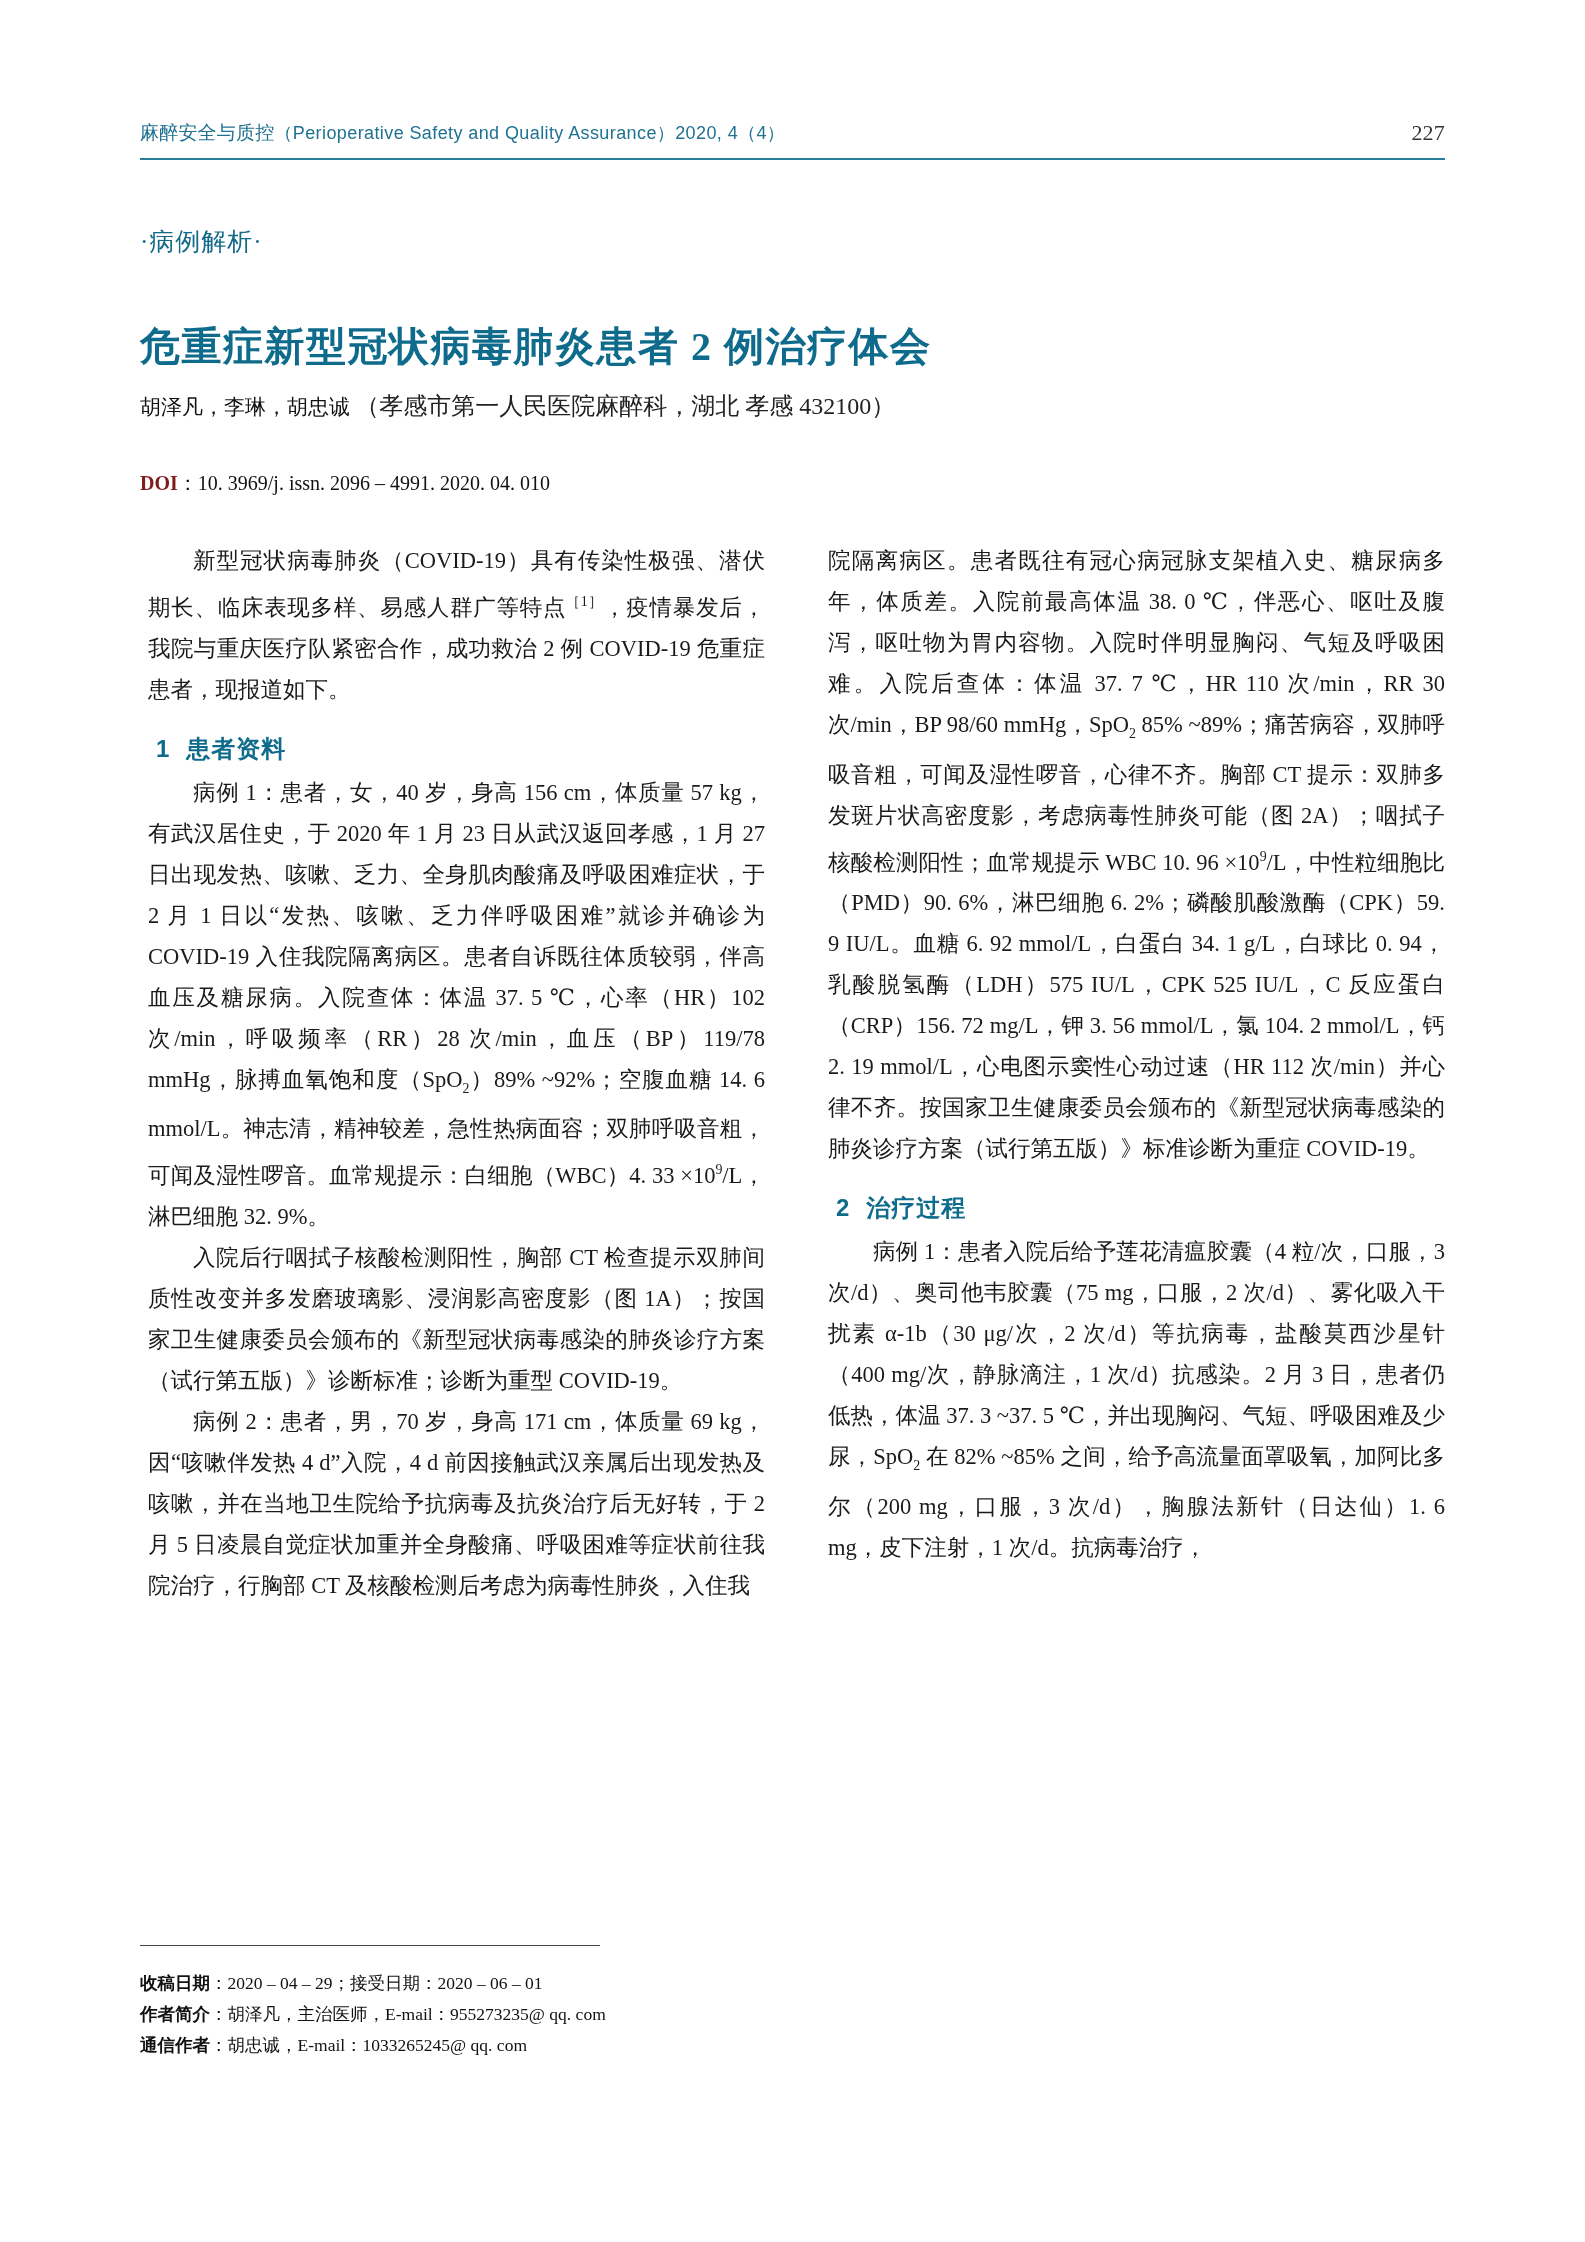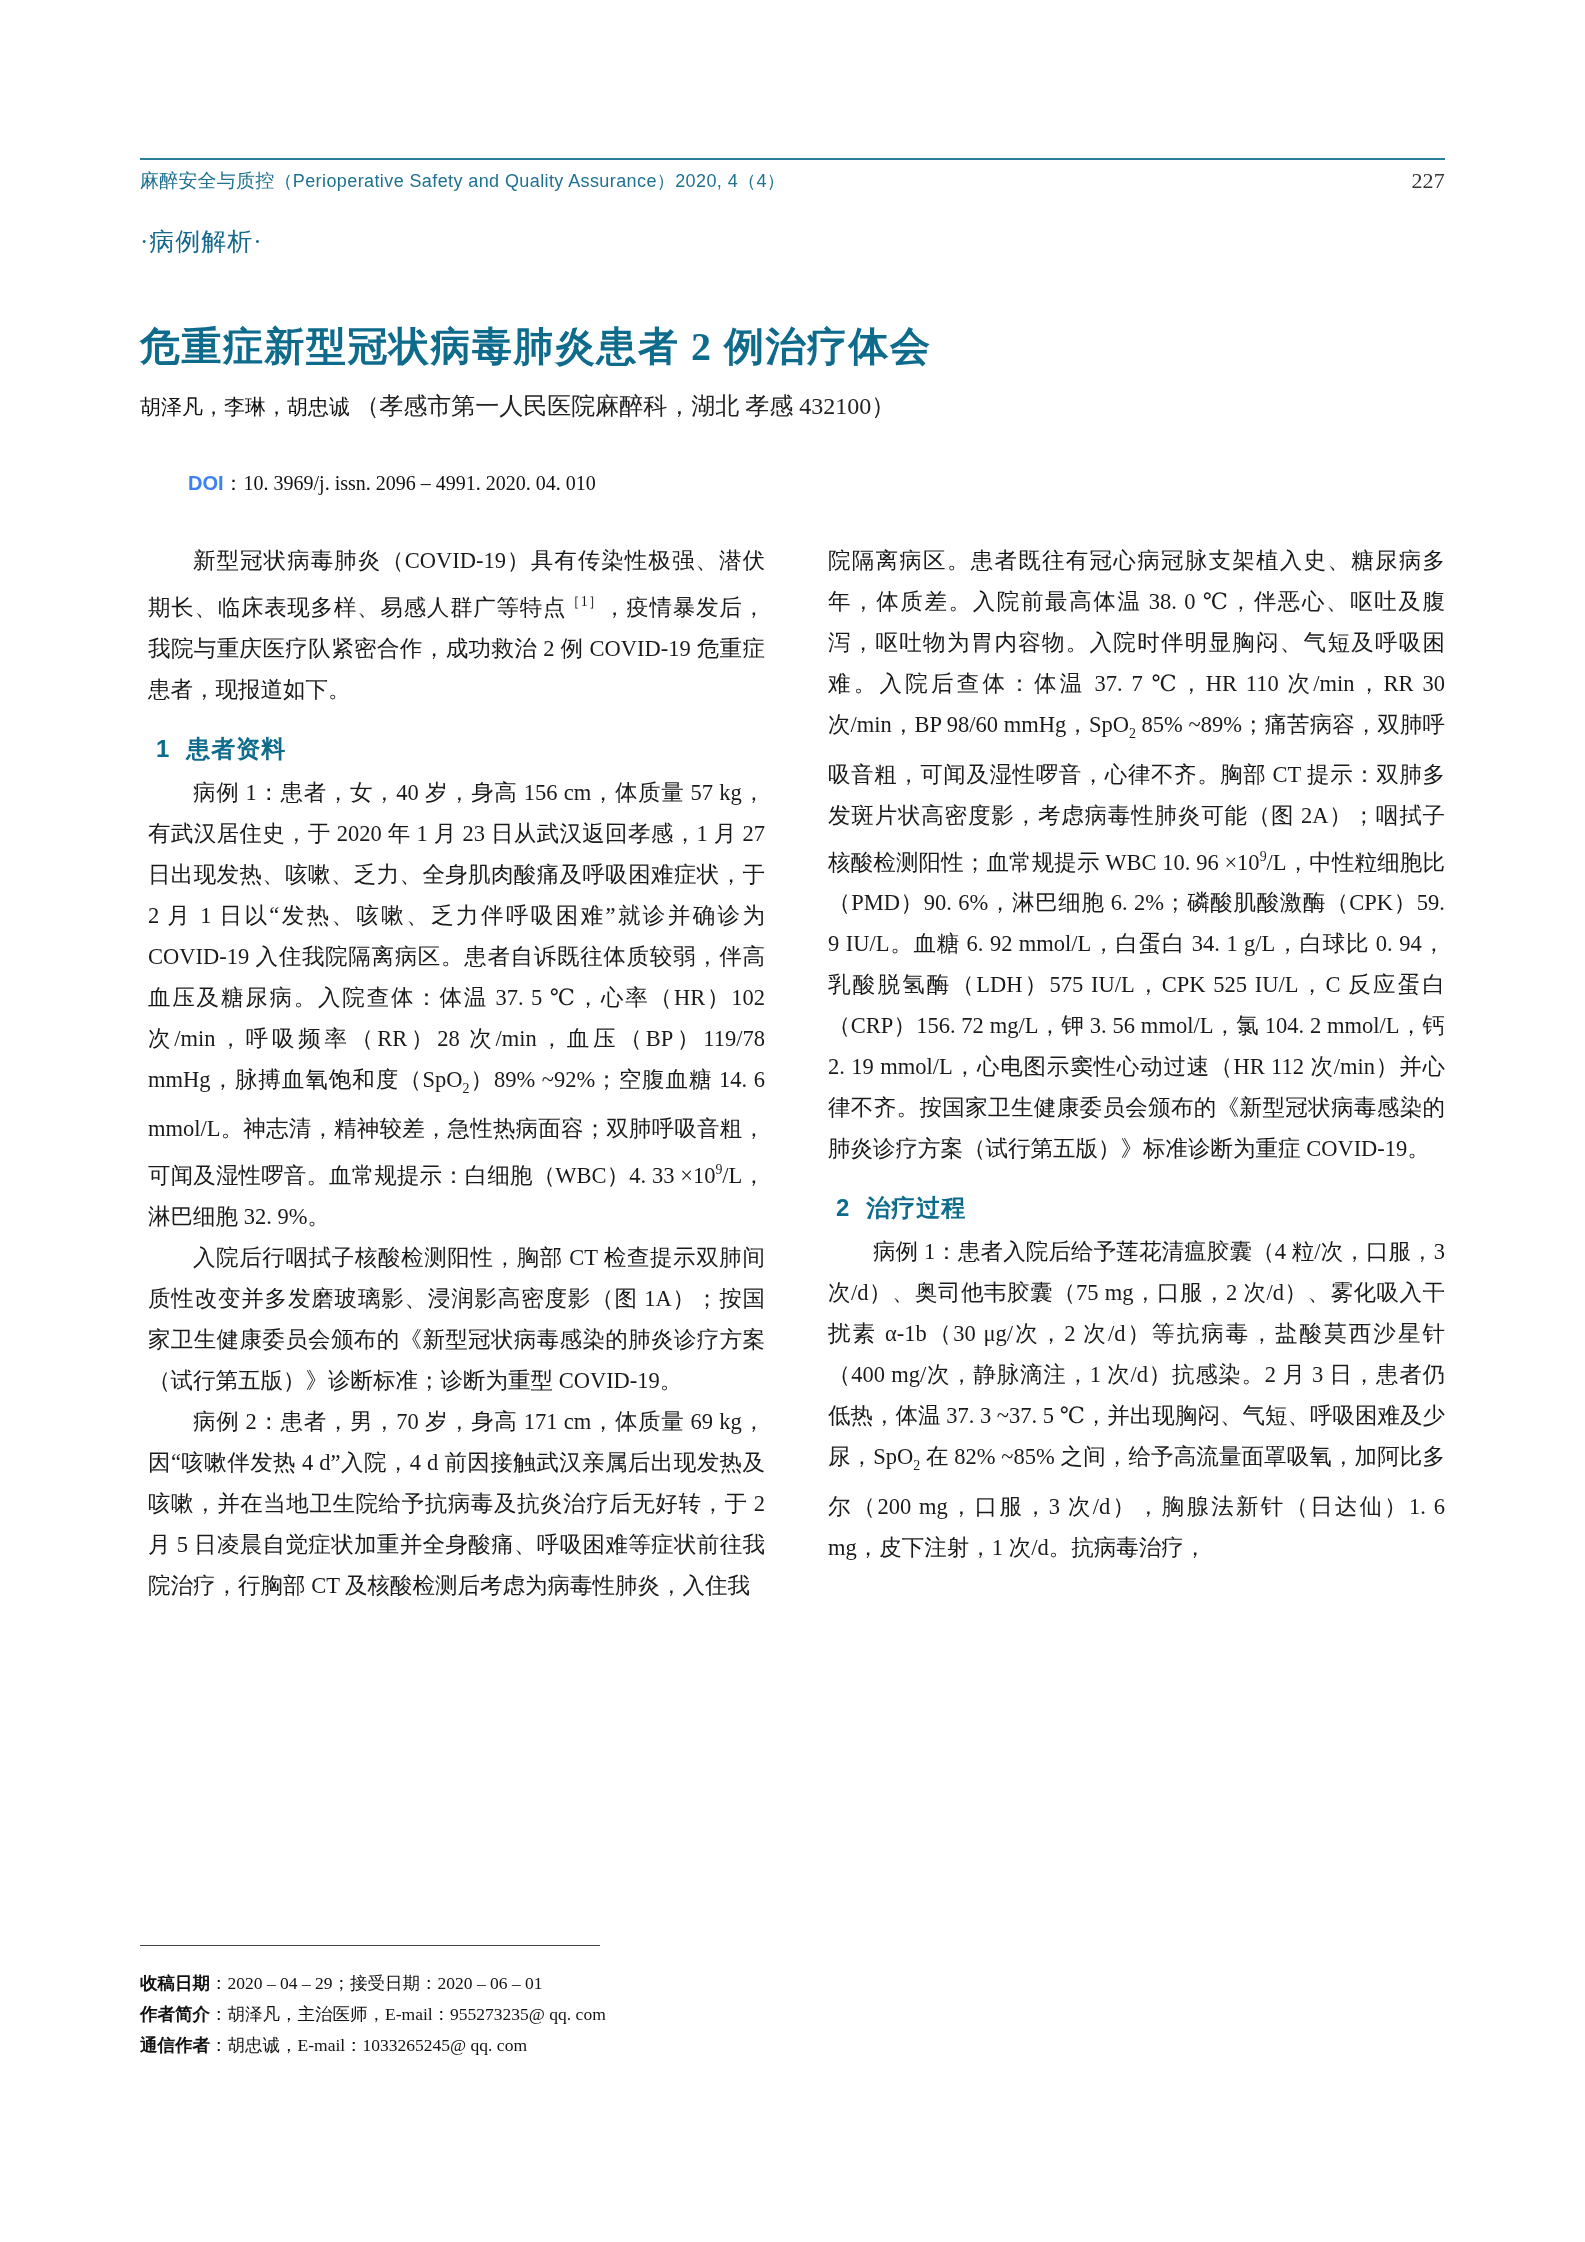--- a/index.html
+++ b/index.html
@@ -43,21 +43,20 @@
   }
   .runhead .journal .en {
     font-family: "Liberation Sans", sans-serif;
     font-size: 18px;
     letter-spacing: 0.4px;
   }
   .runhead .pageno {
     color: #333;
     font-size: 22px;
     font-family: "Liberation Serif", serif;
-    margin-top: 48px;
   }
   .runhead-rule {
     position: absolute;
     left: 140px;
     top: 158px;
     width: 1305px;
     height: 1.6px;
     background: #2a7e9c;
   }
 
@@ -94,24 +93,23 @@
     color: #222;
   }
   .doi {
     position: absolute;
     left: 140px;
     top: 470px;
     font-size: 20px;
     color: #111;
   }
   .doi b {
-    color: #3b82f6;
-    font-family: Liberation Sans, sans-serif;
+    color: #7f1d1d;
+    font-family: Liberation Serif, serif;
     font-size: 20px;
-    margin-left: 48px;
   }
 
   
   .col {
     position: absolute;
     top: 540px;
     width: 625px;
     font-size: 22.5px;
     line-height: 41px;
     text-align: justify;

